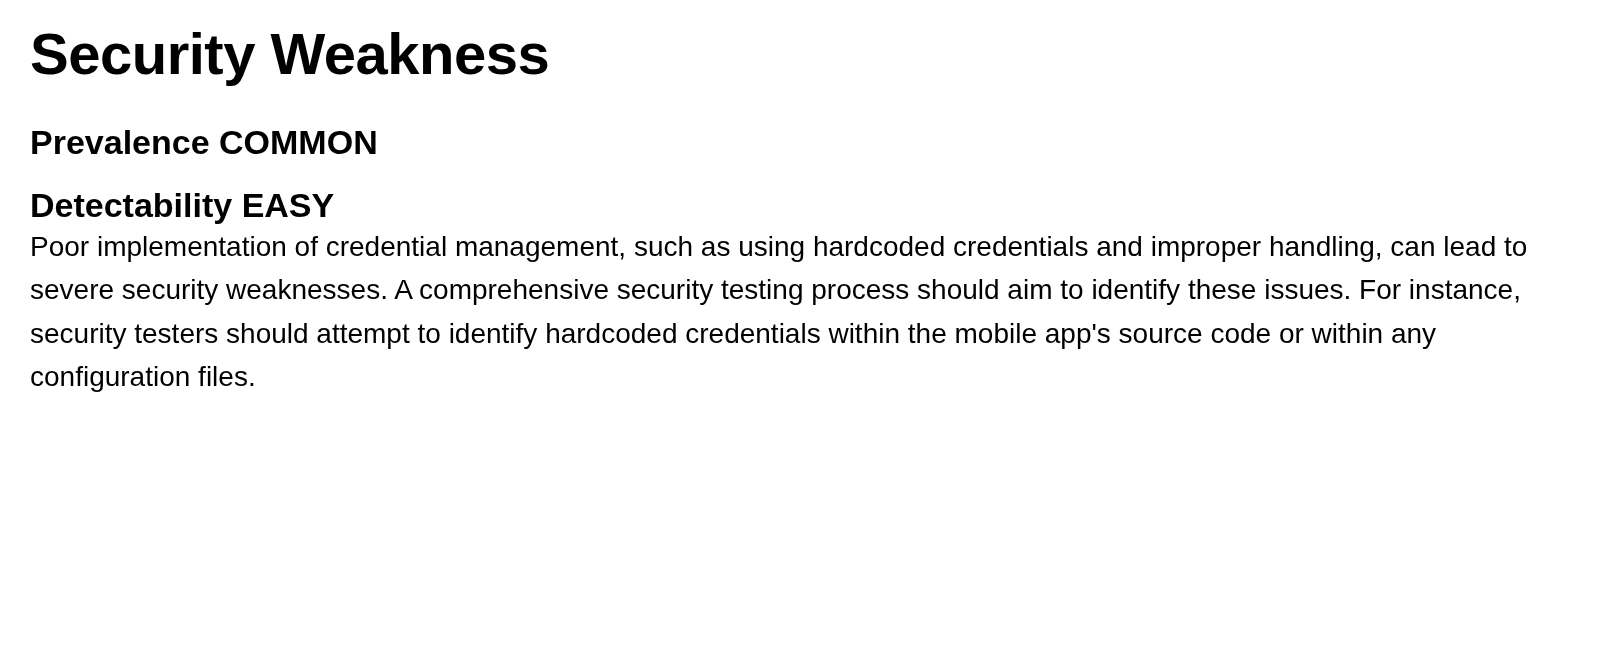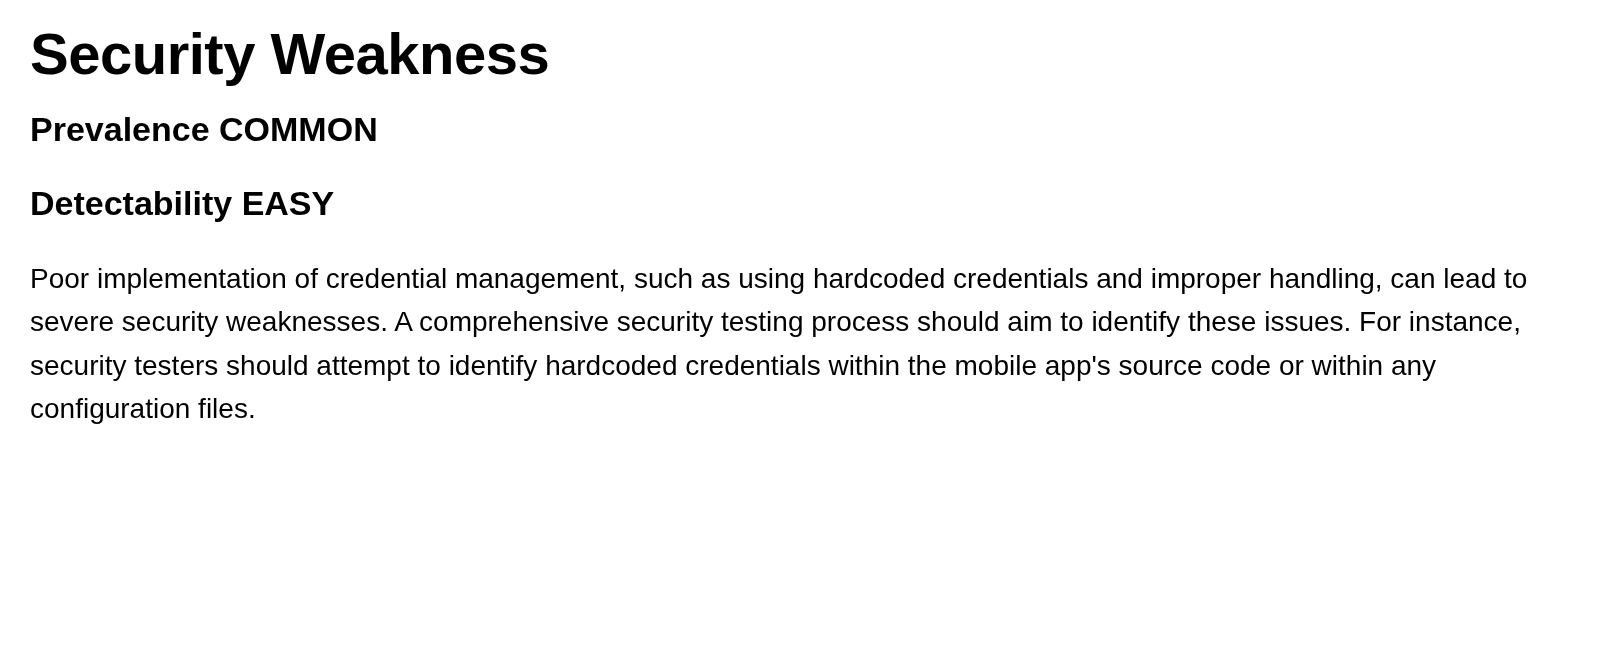--- a/index.html
+++ b/index.html
@@ -10,32 +10,31 @@
     body {
       font-family: "Helvetica Neue", Helvetica, Arial, sans-serif;
       background: #ffffff;
       color: #000000;
       padding: 20px 30px;
       width: 1600px;
     }
     .heading-main {
       font-size: 58px;
       font-weight: 700;
-      margin-bottom: 23px;
+      margin-bottom: 36px;
       letter-spacing: -0.5px;
     }
     .subheading {
       font-size: 34px;
       font-weight: 700;
-      margin-bottom: 35px;
+      margin-bottom: 24px;
     }
     .subheading-last {
       font-size: 34px;
       font-weight: 700;
-      margin-bottom: 34px;
     }
     .body-text {
       font-size: 28px;
       font-weight: 400;
       line-height: 1.55;
       max-width: 1530px;
     }
   </style>
 </head>
 <body>

